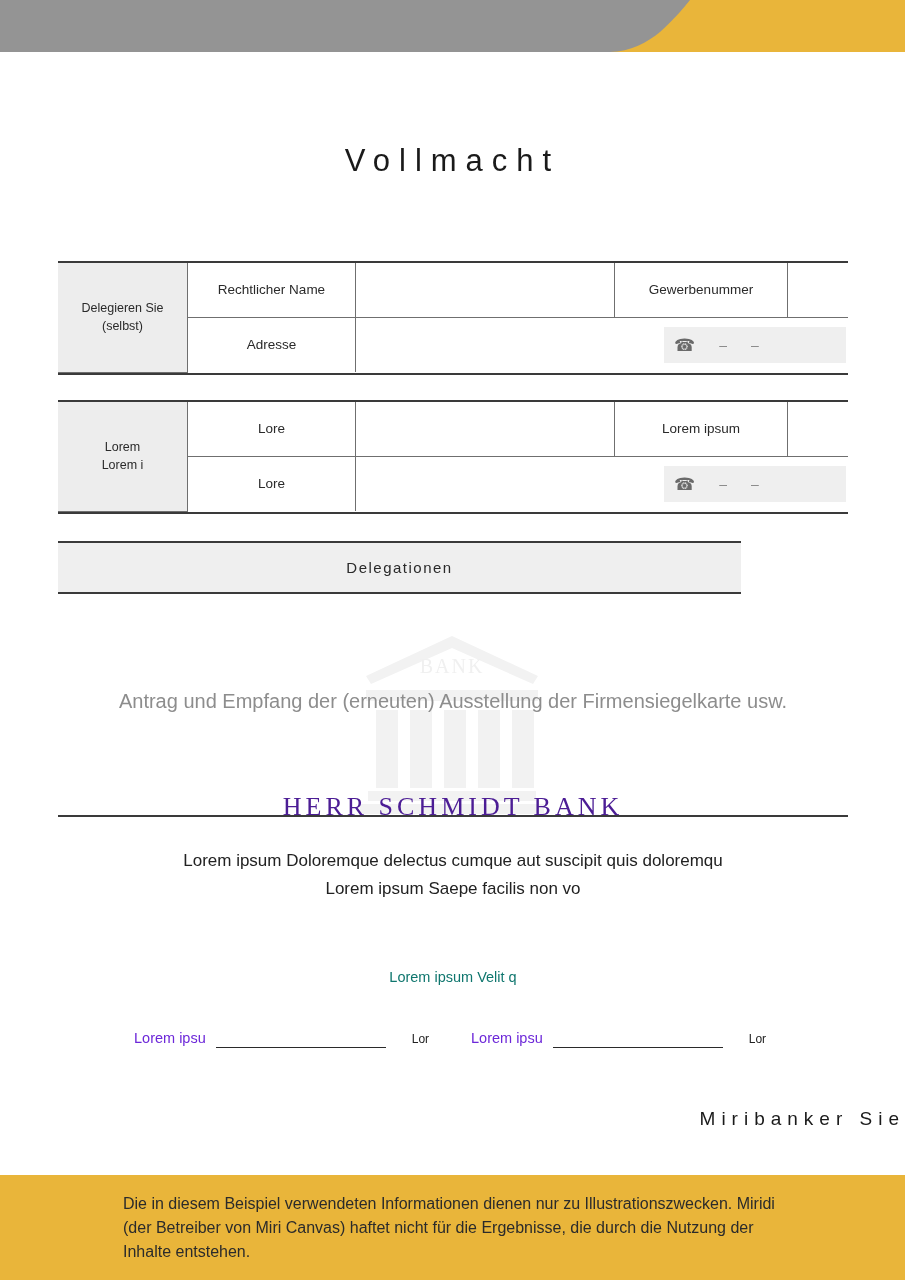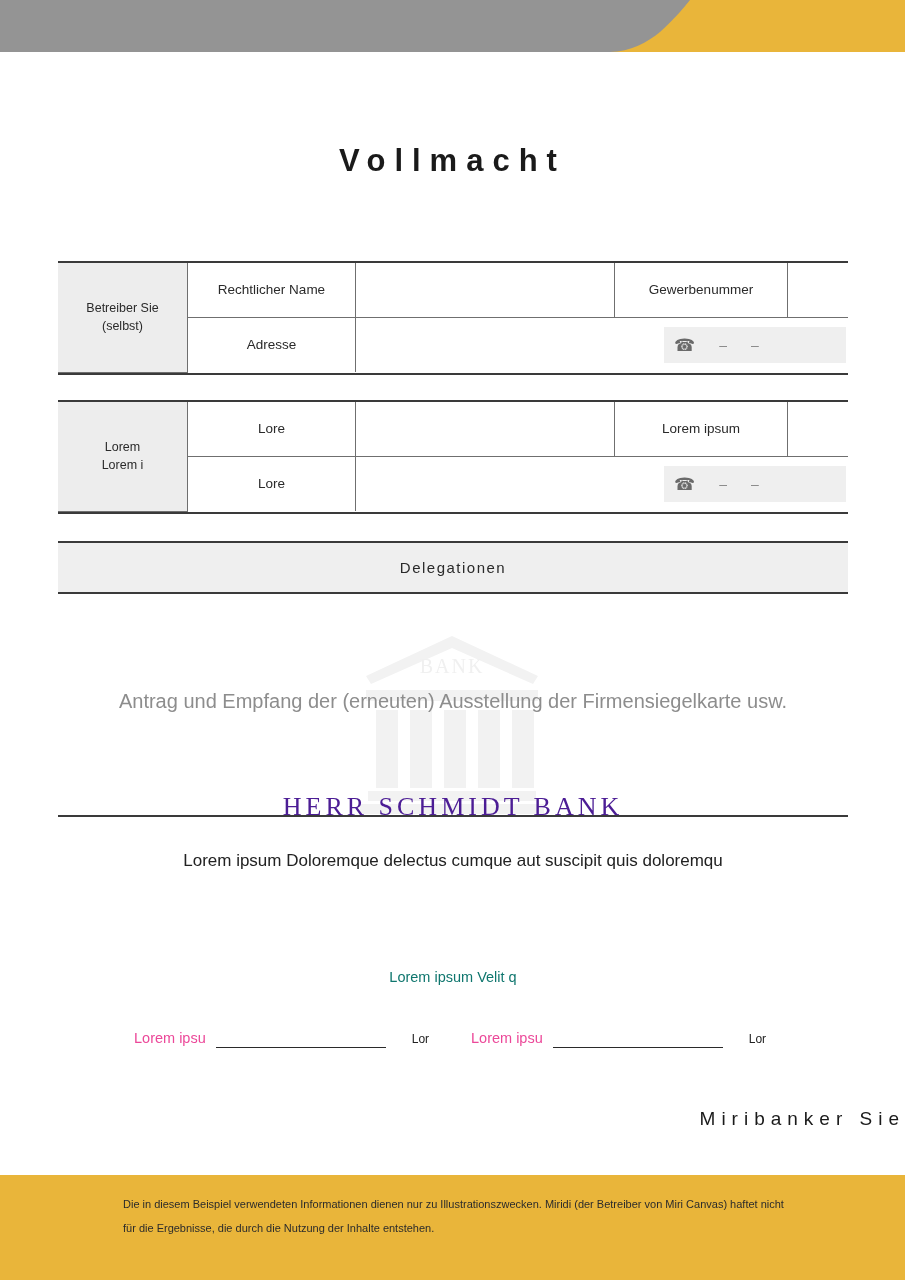--- a/index.html
+++ b/index.html
@@ -26,21 +26,21 @@
   }
   .header-band svg { display: block; }
 
   
   .doc-title {
     position: absolute;
     left: 0; top: 143px;
     width: 905px;
     text-align: center;
     font-size: 31px;
-    font-weight: 700;
+    font-weight: 400;
     letter-spacing: 9px;
     color: #1a1a1a;
     font-family: "Liberation Sans", sans-serif;
   }
 
   
   .watermark {
     position: absolute;
     left: 352px;
     top: 628px;
@@ -128,21 +128,21 @@
     font-size: 14px;
     color: #8c8c8c;
     line-height: 1;
   }
 
   
   .section-band {
     position: absolute;
     left: 58px;
     top: 541px;
-    width: 790px;
+    width: 683px;
     height: 53px;
     background: #efefef;
     border-top: 2px solid #3a3a3a;
     border-bottom: 2px solid #3a3a3a;
     box-sizing: border-box;
     display: flex;
     align-items: center;
     justify-content: center;
     font-size: 15px;
     letter-spacing: 1.5px;
@@ -204,21 +204,21 @@
     display: flex;
     align-items: flex-end;
     gap: 10px;
     z-index: 1;
   }
   #sign-block-1 { left: 134px; }
   #sign-block-2 { left: 471px; }
 
   .sign-label {
     font-size: 14.5px;
-    color: #ec4899;
+    color: #6d28d9;
     white-space: nowrap;
     padding-bottom: 2px;
   }
   .sign-rule {
     width: 170px;
     border-bottom: 1.5px solid #2a2a2a;
     height: 17px;
   }
   .sign-suffix {
     font-size: 12px;
@@ -247,21 +247,21 @@
     left: 0;
     top: 1175px;
     width: 905px;
     height: 105px;
     background: #e9b53a;
     box-sizing: border-box;
     padding: 17px 108px 0 123px;
     z-index: 3;
   }
   .disclaimer-text {
-    font-size: 11px;
+    font-size: 16px;
     line-height: 24px;
     color: #2b2b2b;
     text-align: left;
   }
 </style>
 </head>
 <body>
 
 <div class="header-band">
   <svg width="905" height="52" viewBox="0 0 905 52" xmlns="http://www.w3.org/2000/svg">
@@ -294,21 +294,21 @@
 </div>
 <div style="position:absolute;left:58px;top:792px;width:790px;text-align:center;
             font-family:'Liberation Serif',serif;font-size:26px;letter-spacing:4px;
             color:#4c1d95;z-index:0;">HERR SCHMIDT BANK</div>
 
 <div class="info-table" id="table-primary">
   <table class="tbl">
     <tbody>
         <tr>
       <td class="label-cell" rowspan="2">
-        <span>Betreiber Sie</span><br>
+        <span>Delegieren Sie</span><br>
         <span>(selbst)</span>
       </td>
       <td class="field-label">Rechtlicher Name</td>
       <td class="field-value"></td>
       <td class="field-label2">Gewerbenummer</td>
       <td class="field-value2"></td>
     </tr>
     <tr>
       <td class="field-label">Adresse</td>
       <td class="addr-wide" colspan="3">
@@ -352,20 +352,21 @@
 
 <div class="section-band">
   <span>Delegationen</span>
 </div>
 
 <div class="scope-text">Antrag und Empfang der (erneuten) Ausstellung der Firmensiegelkarte usw.</div>
 <div class="scope-rule"></div>
 
 <div class="declaration">
   <div>Lorem ipsum Doloremque delectus cumque aut suscipit quis doloremqu</div>
+  <div>Lorem ipsum Saepe facilis non vo</div>
 </div>
 
 <div class="date-line">Lorem ipsum Velit q</div>
 
 <div class="sign-row" id="sign-block-1">
   <span class="sign-label">Lorem ipsu</span>
   <span class="sign-rule"></span>
   <span class="sign-suffix">Lor</span>
 </div>
 

